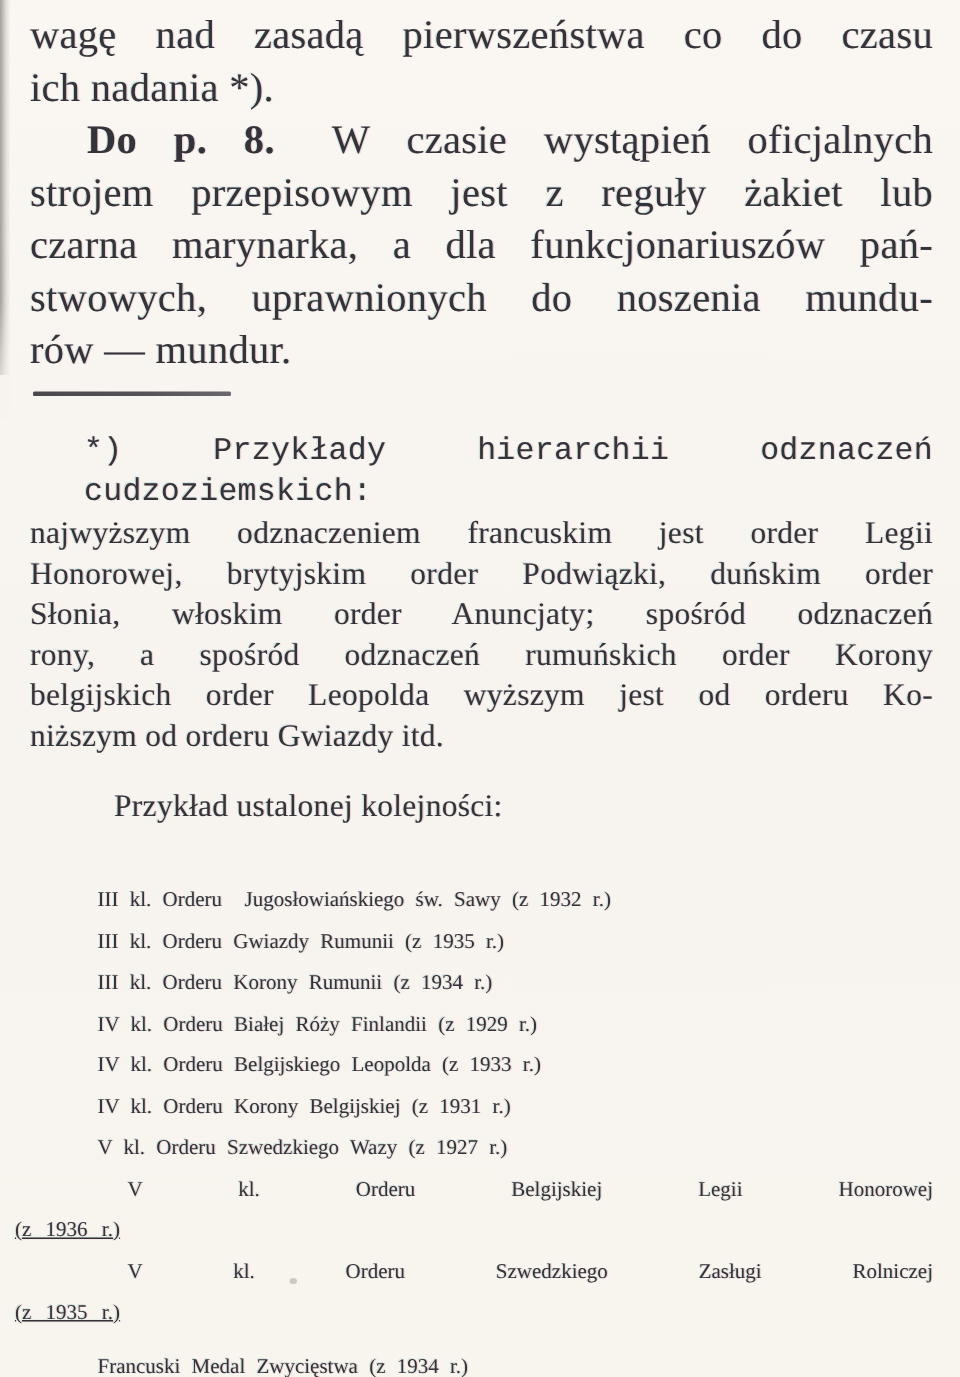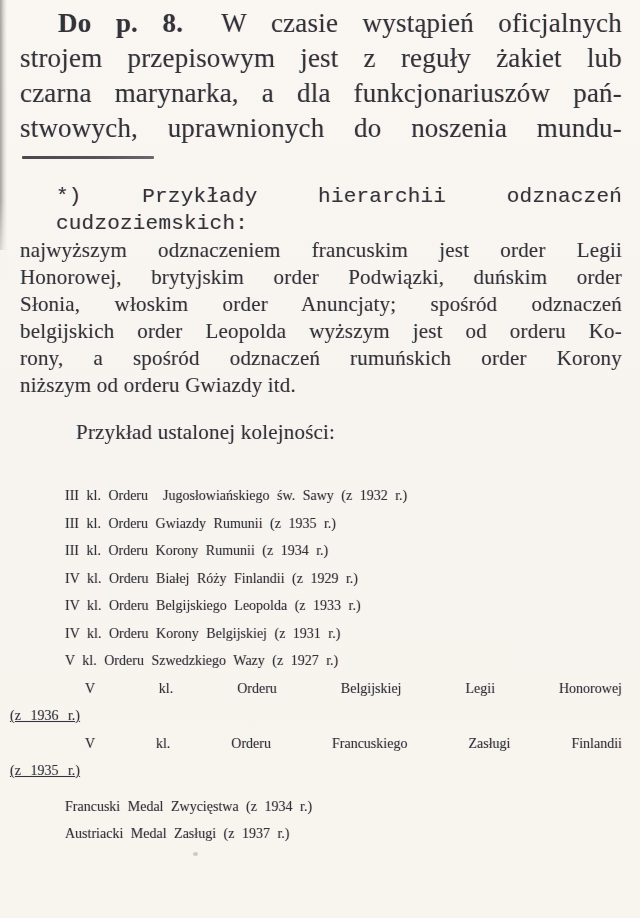--- a/index.html
+++ b/index.html
@@ -74,53 +74,58 @@
 </style>
 </head>
 <body>
 
 <div class="page">
   <div class="edge"></div>
   <div class="edge-fade"></div>
 
   <div class="content">
 
+    <div class="main txt">
+      <div class="line just">wagę nad zasadą pierwszeństwa co do czasu</div>
+      <div class="line">ich nadania *).</div>
+    </div>
 
     <div class="main txt">
       <div class="line just indent1"><b class="lead">Do p. 8.</b> <span>W czasie wystąpień oficjalnych</span></div>
       <div class="line just">strojem przepisowym jest z reguły żakiet lub</div>
       <div class="line just">czarna marynarka, a dla funkcjonariuszów pań-</div>
       <div class="line just">stwowych, uprawnionych do noszenia mundu-</div>
+      <div class="line">rów — mundur.</div>
     </div>
 
     <div class="rule"></div>
 
     <div class="ft txt footnote">
       <div class="line just indent2">*) Przykłady hierarchii odznaczeń cudzoziemskich:</div>
       <div class="line just">najwyższym odznaczeniem francuskim jest order Legii</div>
       <div class="line just">Honorowej, brytyjskim order Podwiązki, duńskim order</div>
       <div class="line just">Słonia, włoskim order Anuncjaty; spośród odznaczeń</div>
+      <div class="line just">rony, a spośród odznaczeń rumuńskich order Korony</div>
       <div class="line just">belgijskich order Leopolda wyższym jest od orderu Ko-</div>
-      <div class="line just">rony, a spośród odznaczeń rumuńskich order Korony</div>
       <div class="line">niższym od orderu Gwiazdy itd.</div>
     </div>
 
     <div class="ft txt heading">Przykład ustalonej kolejności:</div>
 
     <div class="list txt">
       <div class="line keepspace">III kl. Orderu  Jugosłowiańskiego św. Sawy (z 1932 r.)</div>
       <div class="line">III kl. Orderu Gwiazdy Rumunii (z 1935 r.)</div>
       <div class="line">III kl. Orderu Korony Rumunii (z 1934 r.)</div>
       <div class="line">IV kl. Orderu Białej Róży Finlandii (z 1929 r.)</div>
       <div class="line">IV kl. Orderu Belgijskiego Leopolda (z 1933 r.)</div>
       <div class="line">IV kl. Orderu Korony Belgijskiej (z 1931 r.)</div>
       <div class="line">V kl. Orderu Szwedzkiego Wazy (z 1927 r.)</div>
       <div class="line just indent3">V kl. Orderu Belgijskiej Legii Honorowej</div>
       <div class="line outdent">(z 1936 r.)</div>
-      <div class="line just indent3">V kl. Orderu Francuskiego Zasługi Finlandii</div>
+      <div class="line just indent3">V kl. Orderu Szwedzkiego Zasługi Rolniczej</div>
       <div class="line outdent">(z 1935 r.)</div>
       <div class="line gaptop">Francuski Medal Zwycięstwa (z 1934 r.)</div>
       <div class="line">Austriacki Medal Zasługi (z 1937 r.)</div>
     </div>
 
   </div>
 
   <div class="speck"></div>
 </div>
 

